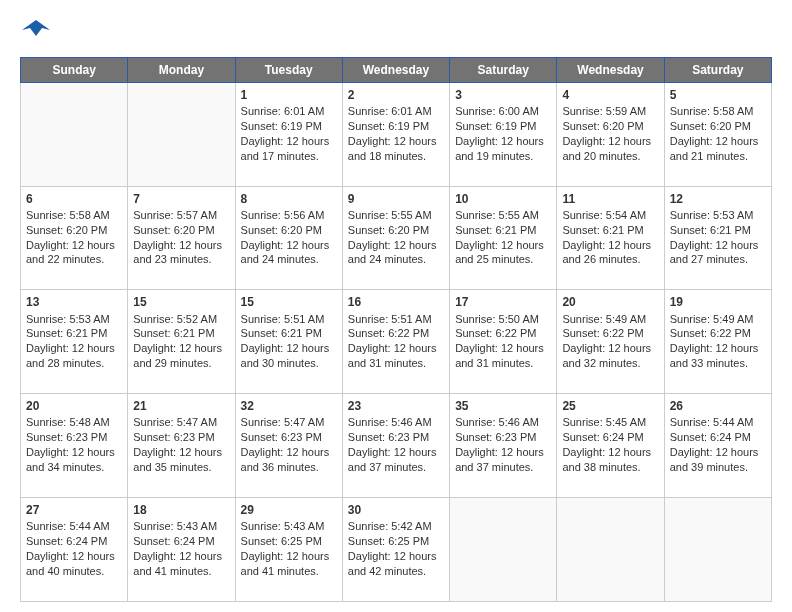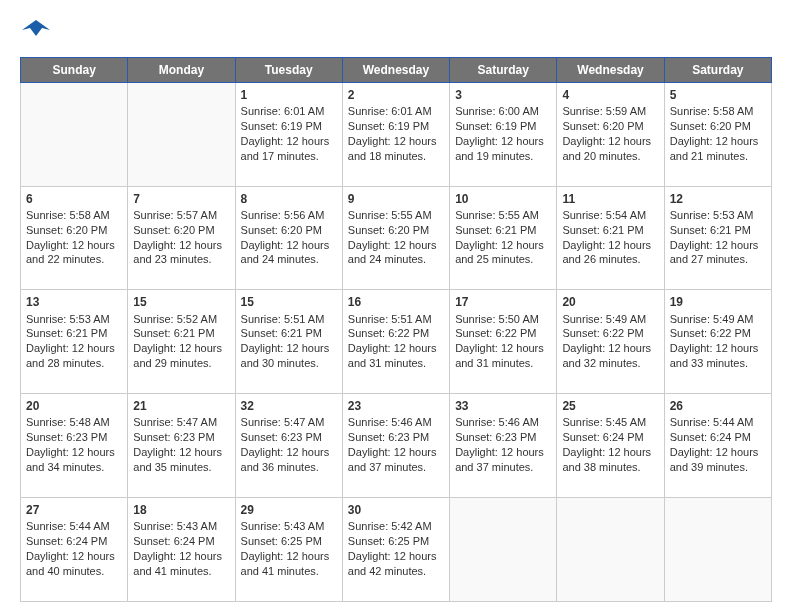--- a/index.html
+++ b/index.html
@@ -223,21 +223,21 @@
           </td>
           <td>
             <span class="day-number">32</span>
             <div class="day-info">Sunrise: 5:47 AM<br>Sunset: 6:23 PM<br>Daylight: 12 hours and 36 minutes.</div>
           </td>
           <td>
             <span class="day-number">23</span>
             <div class="day-info">Sunrise: 5:46 AM<br>Sunset: 6:23 PM<br>Daylight: 12 hours and 37 minutes.</div>
           </td>
           <td>
-            <span class="day-number">33</span>
+            <span class="day-number">35</span>
             <div class="day-info">Sunrise: 5:46 AM<br>Sunset: 6:23 PM<br>Daylight: 12 hours and 37 minutes.</div>
           </td>
           <td>
             <span class="day-number">25</span>
             <div class="day-info">Sunrise: 5:45 AM<br>Sunset: 6:24 PM<br>Daylight: 12 hours and 38 minutes.</div>
           </td>
           <td>
             <span class="day-number">26</span>
             <div class="day-info">Sunrise: 5:44 AM<br>Sunset: 6:24 PM<br>Daylight: 12 hours and 39 minutes.</div>
           </td>

